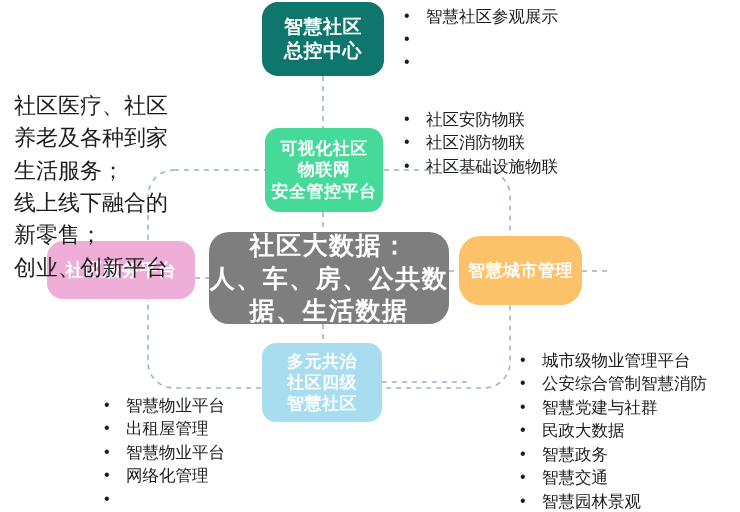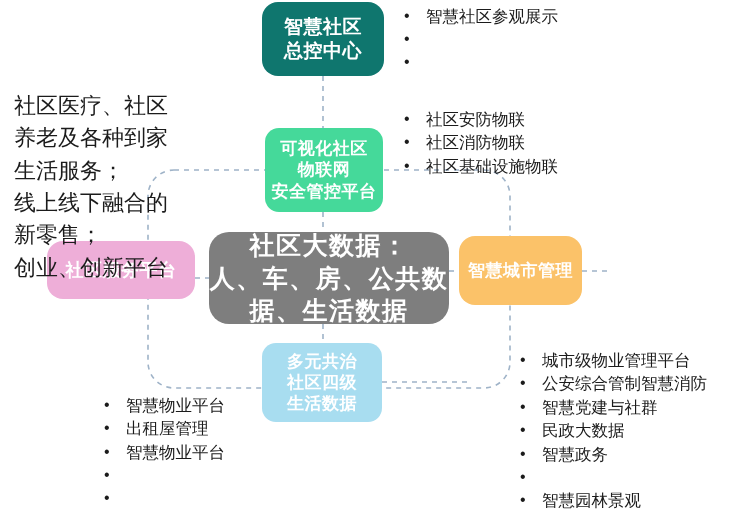--- a/index.html
+++ b/index.html
@@ -41,21 +41,21 @@
     box-sizing: border-box;
     white-space: pre-line;
     z-index: 3;
   }
 
   .node-top     { left: 262px; top: 2px;   width: 122px; height: 74px;  font-size: 19px; }
   .node-green   { left: 265px; top: 128px; width: 118px; height: 84px;  font-size: 17px; border-radius: 14px; }
   .node-center  { left: 209px; top: 232px; width: 240px; height: 92px;  font-size: 25px; border-radius: 20px;
                   letter-spacing: 1.5px; line-height: 1.3; }
   .node-left    { left: 47px;  top: 241px; width: 148px; height: 58px;  font-size: 18px; }
-  .node-right   { left: 459px; top: 236px; width: 123px; height: 69px;  font-size: 17px; }
+  .node-right   { left: 459px; top: 236px; width: 123px; height: 69px;  font-size: 17px; border-radius: 21px; }
   .node-bottom  { left: 262px; top: 343px; width: 120px; height: 79px;  font-size: 17px; border-radius: 14px; }
 
   
   .bullets {
     position: absolute;
     z-index: 4;
     color: #1b1b1b;
     font-size: 16.5px;
     line-height: 1.42;
   }
@@ -126,21 +126,21 @@
   <div class="node node-center" style="background:#7e7e7e;">社区大数据：
 人、车、房、公共数
 据、生活数据</div>
 
   <div class="node node-left" style="background:#eeaed8;">社区服务平台</div>
 
   <div class="node node-right" style="background:#fbc269;">智慧城市管理</div>
 
   <div class="node node-bottom" style="background:#a8ddf0;">多元共治
 社区四级
-生活数据</div>
+智慧社区</div>
 
   <div class="bullets bullets-top">
     <div class="row">
       <span class="dot">•</span>
       <span class="txt">智慧社区参观展示</span>
     </div>
     <div class="row">
       <span class="dot">•</span>
     </div>
     <div class="row">
@@ -178,20 +178,21 @@
     <div class="row">
       <span class="dot">•</span>
       <span class="txt">出租屋管理</span>
     </div>
     <div class="row">
       <span class="dot">•</span>
       <span class="txt">智慧物业平台</span>
     </div>
     <div class="row">
       <span class="dot">•</span>
+      <span class="txt">网络化管理</span>
     </div>
     <div class="row">
       <span class="dot">•</span>
     </div>
   </div>
 
   <div class="bullets bullets-br">
     <div class="row">
       <span class="dot">•</span>
       <span class="txt">城市级物业管理平台</span>
@@ -207,20 +208,21 @@
     <div class="row">
       <span class="dot">•</span>
       <span class="txt">民政大数据</span>
     </div>
     <div class="row">
       <span class="dot">•</span>
       <span class="txt">智慧政务</span>
     </div>
     <div class="row">
       <span class="dot">•</span>
+      <span class="txt">智慧交通</span>
     </div>
     <div class="row">
       <span class="dot">•</span>
       <span class="txt">智慧园林景观</span>
     </div>
   </div>
 
 </div>
 
 </body></html>

